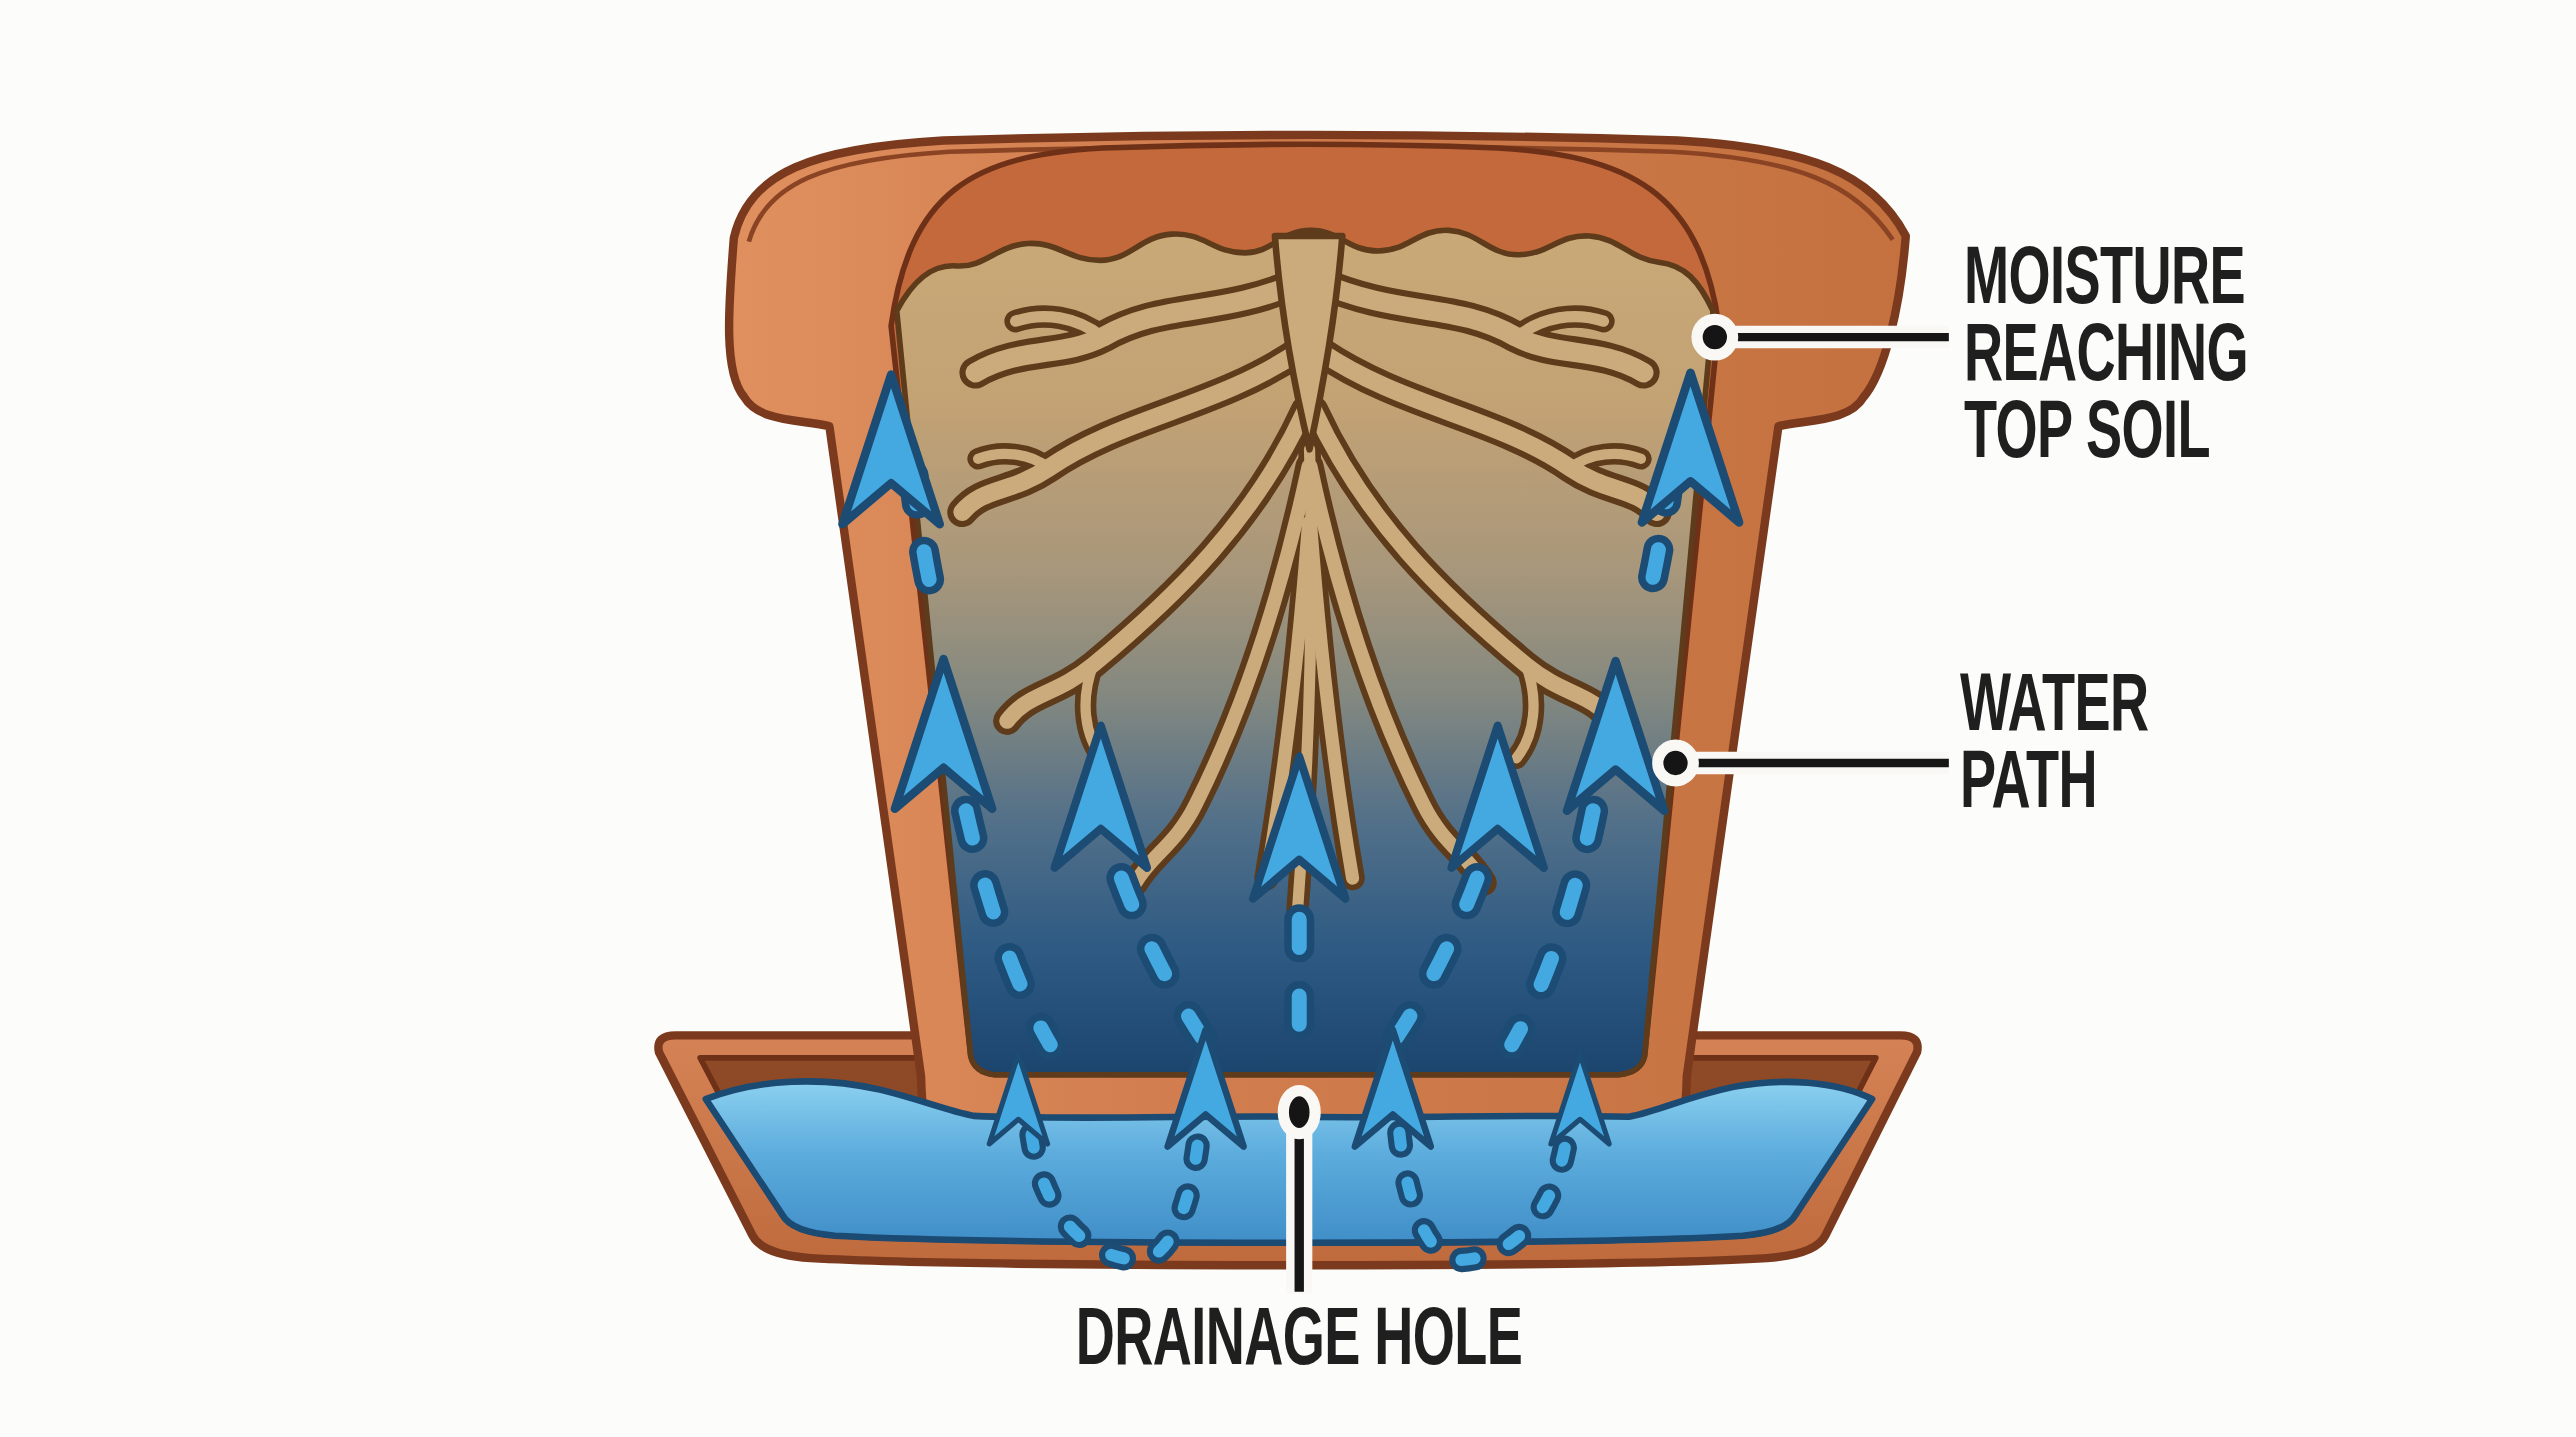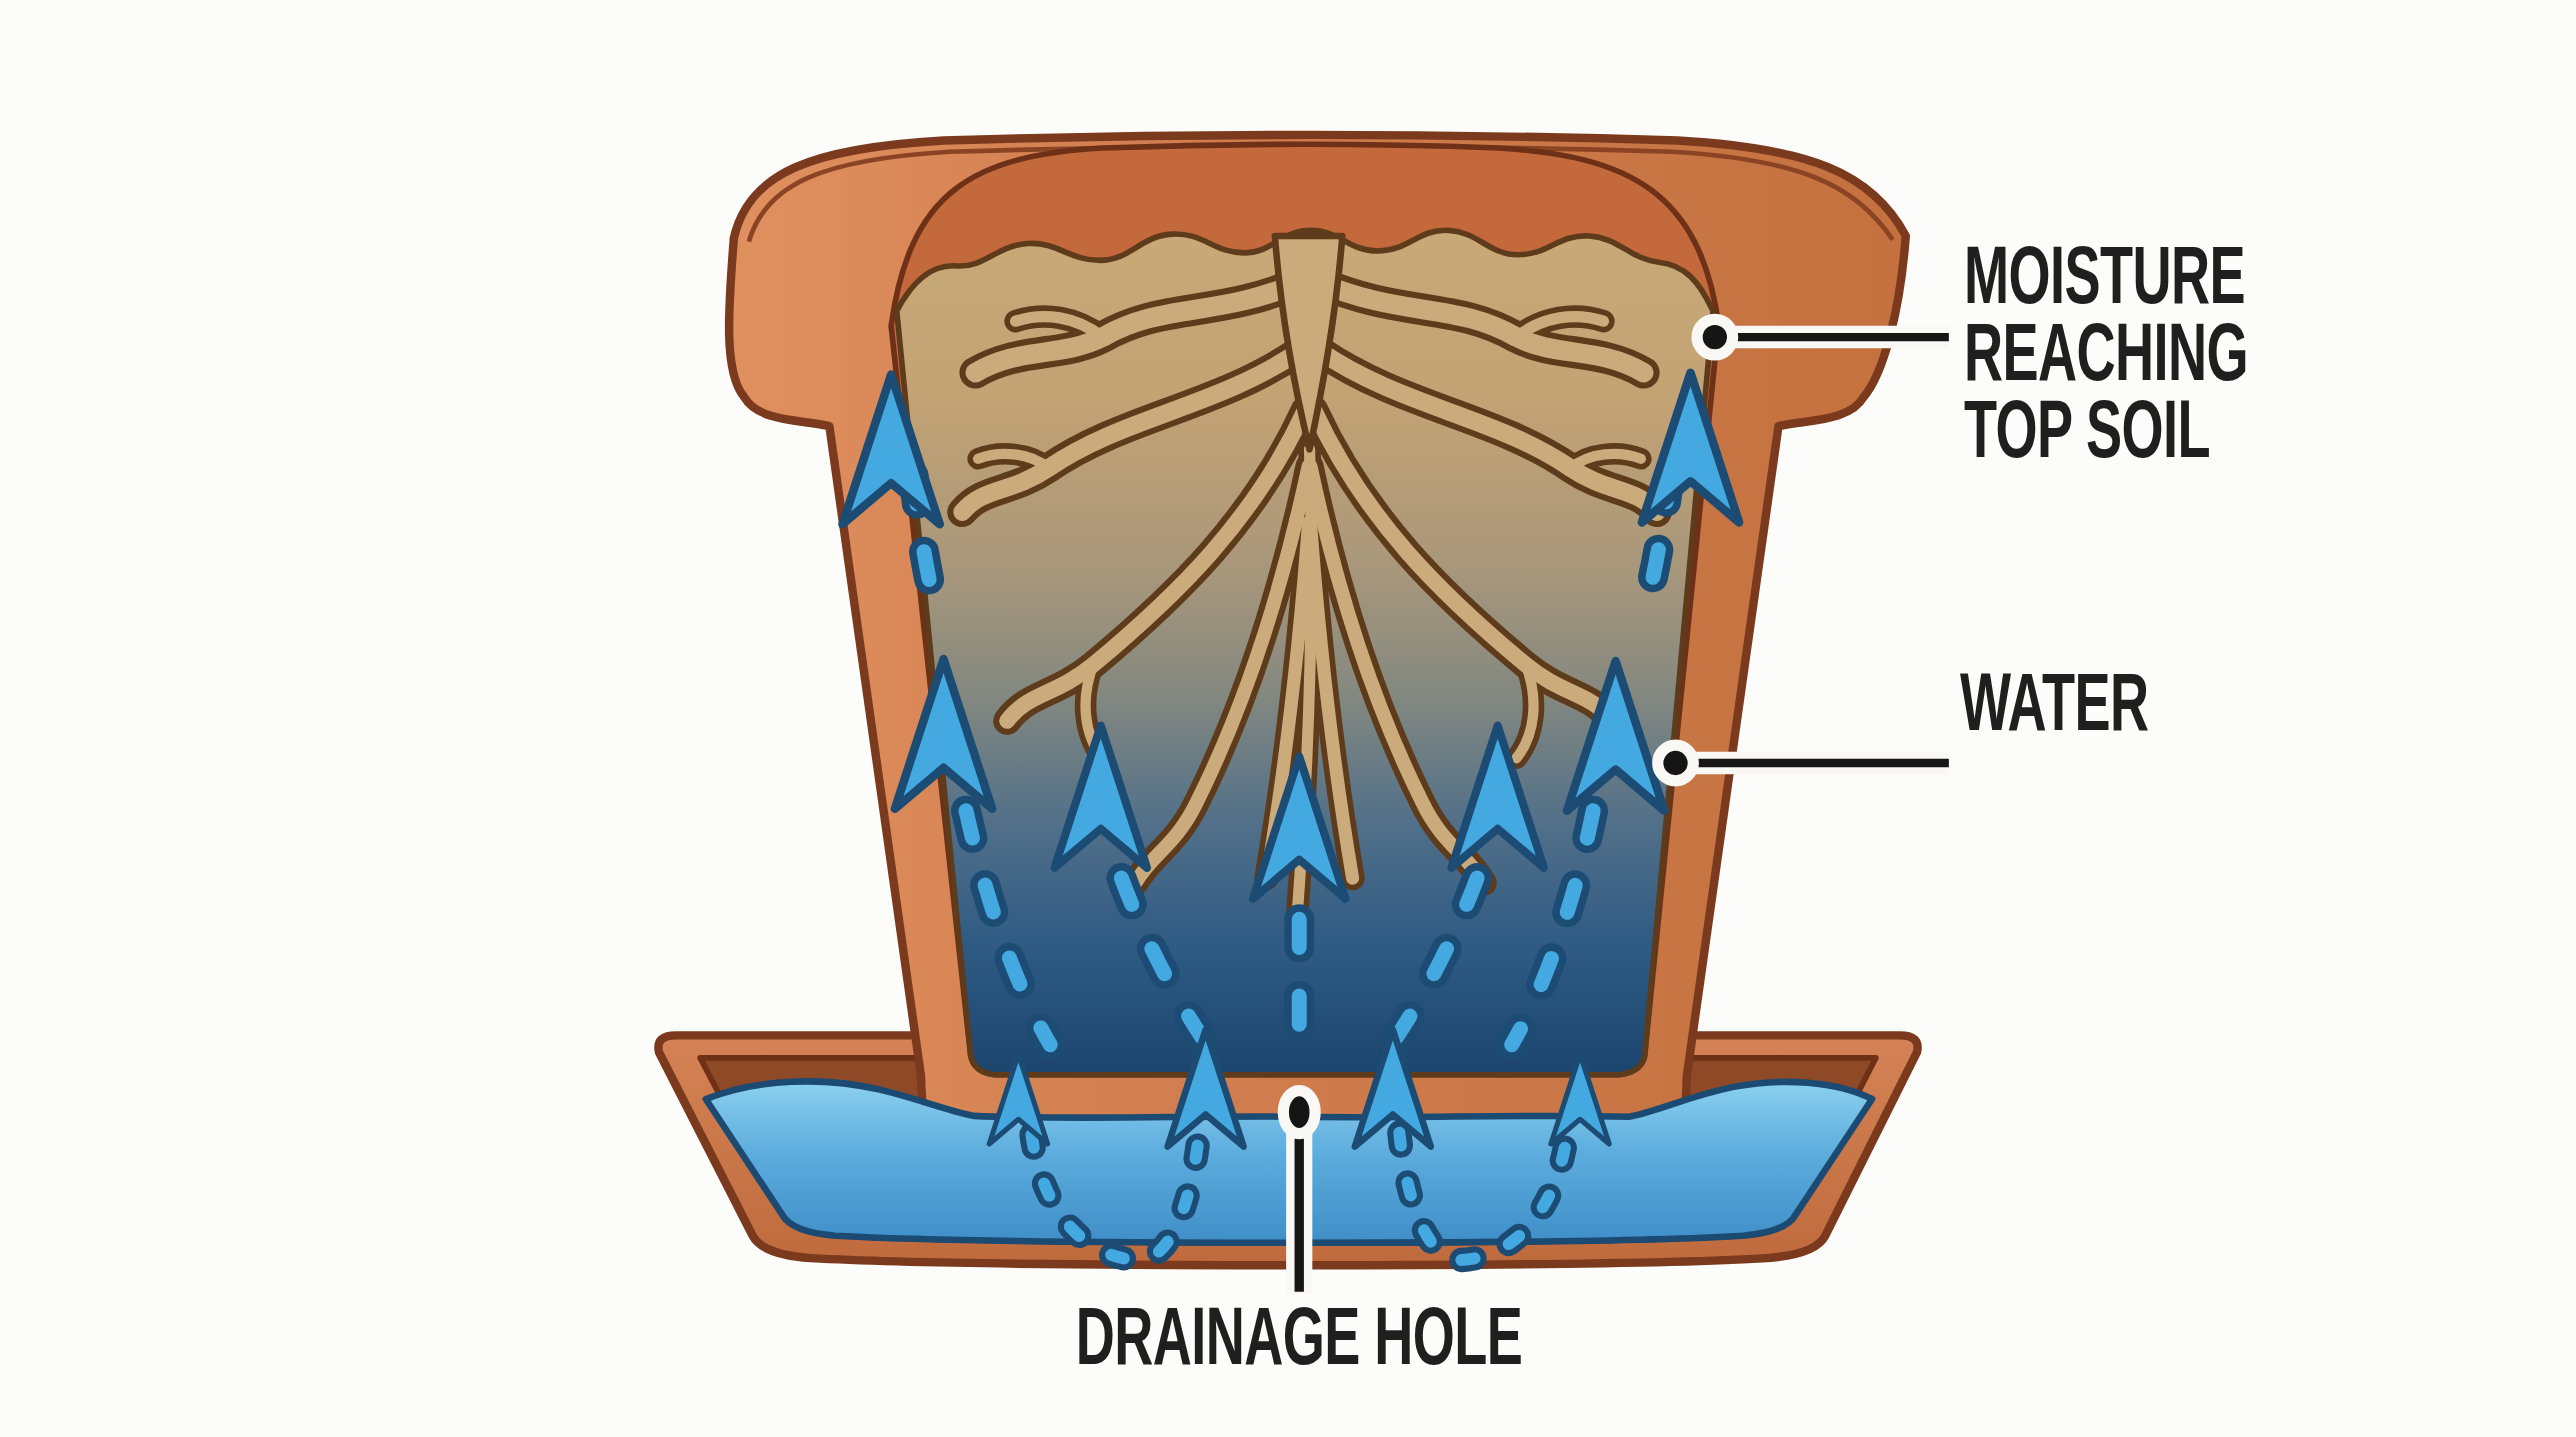--- a/index.html
+++ b/index.html
@@ -251,20 +251,21 @@
 </svg>
 
 <div class="label" style="left:1964px;top:236px;">
   <div><span class="cond">MOISTURE</span></div>
   <div><span class="cond">REACHING</span></div>
   <div><span class="cond">TOP SOIL</span></div>
 </div>
 
 <div class="label" style="left:1960px;top:663px;">
   <div><span class="cond">WATER</span></div>
+  <div><span class="cond">PATH</span></div>
 </div>
 
 <div class="label center" style="left:1299px;top:1297px;">
   <div><span class="cond">DRAINAGE HOLE</span></div>
 </div>
 
 </div>
 
 
 </body></html>

